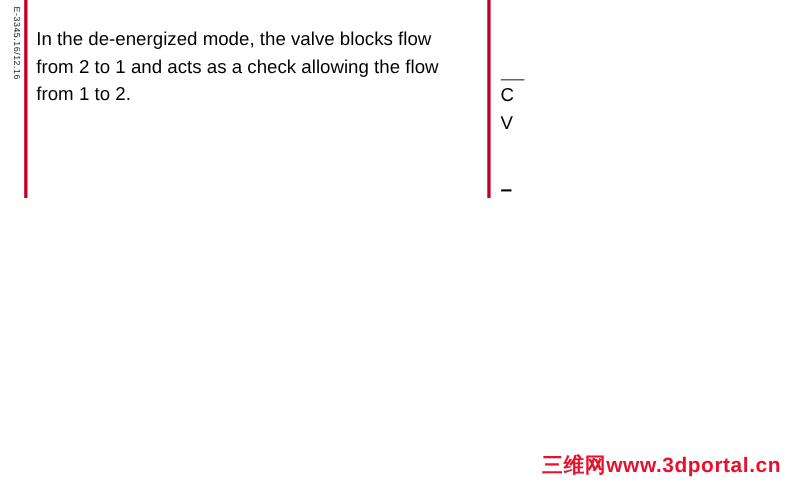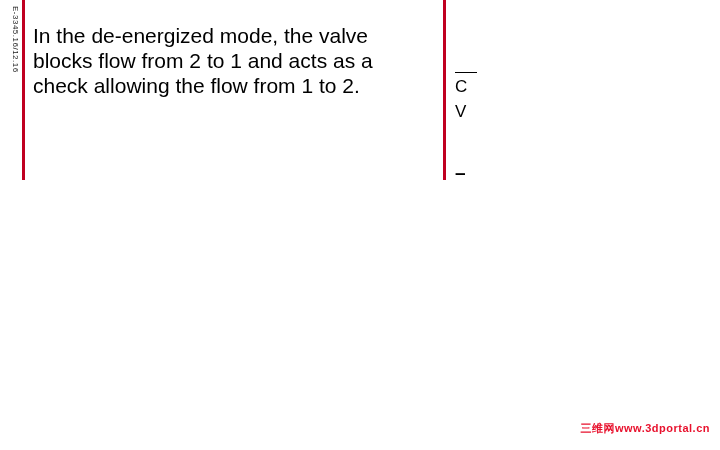--- a/index.html
+++ b/index.html
@@ -51,21 +51,21 @@
   }
 
   
   .text-block {
     position: absolute;
     left: 33px;
     top: 23px;
     width: 390px;
   }
   .para {
-    font-size: 21px;
+    font-size: 17px;
     line-height: 25px;
     color: #000000;
     margin: 0 0 7px 0;
     font-family: "Liberation Sans", sans-serif;
   }
 
   
   .right-col {
     position: absolute;
     left: 455px;
@@ -93,21 +93,21 @@
     font-weight: bold;
     line-height: 19px;
     color: #000000;
   }
 
   
   .watermark {
     position: absolute;
     right: 10px;
     bottom: 14px;
-    font-size: 11px;
+    font-size: 19px;
     font-weight: bold;
     color: #e8112d;
     letter-spacing: 0.5px;
     font-family: "Liberation Sans", sans-serif;
     white-space: nowrap;
   }
   .watermark .wm-cn { color: #e8112d; }
   .watermark .wm-url { color: #e8112d; }
 </style>
 </head>

